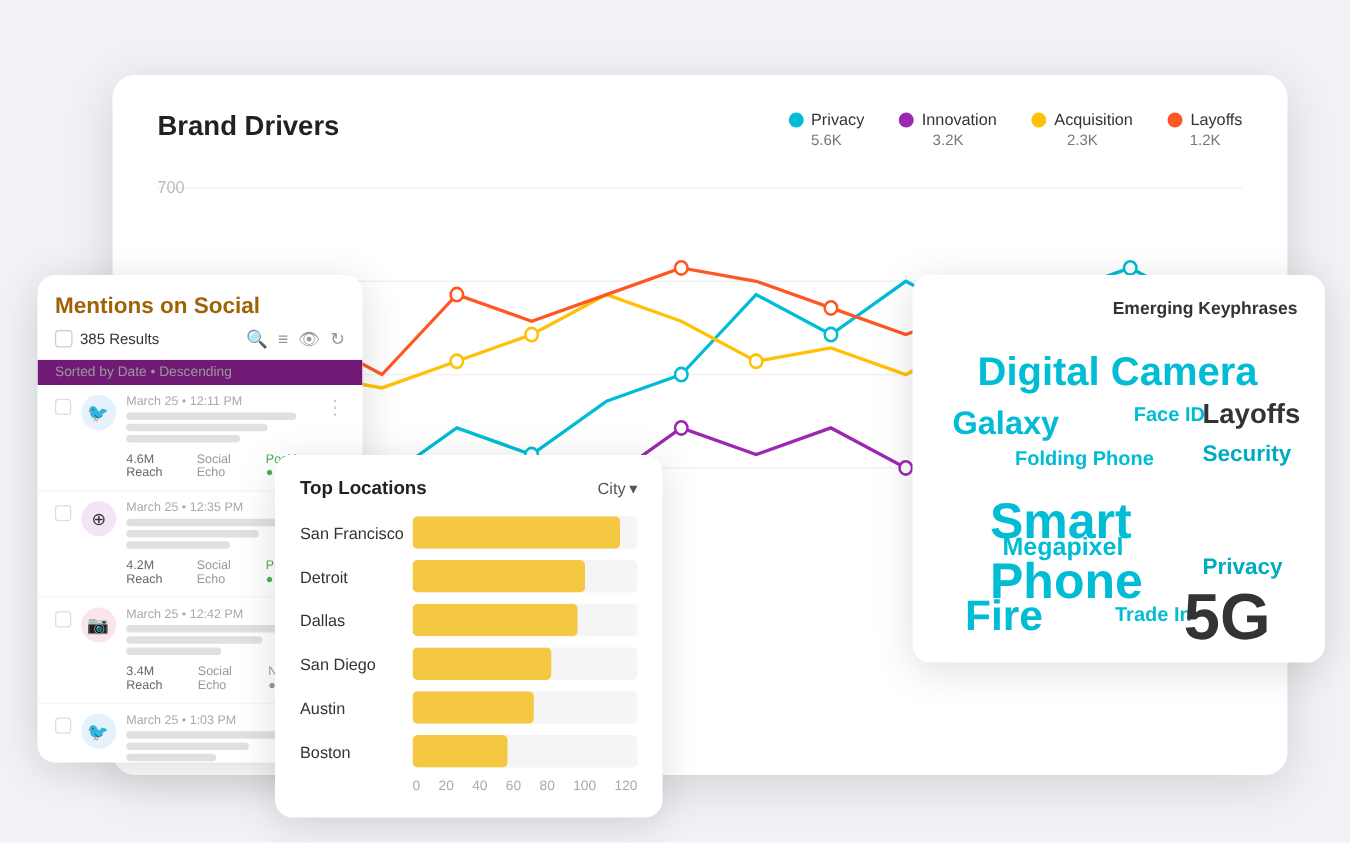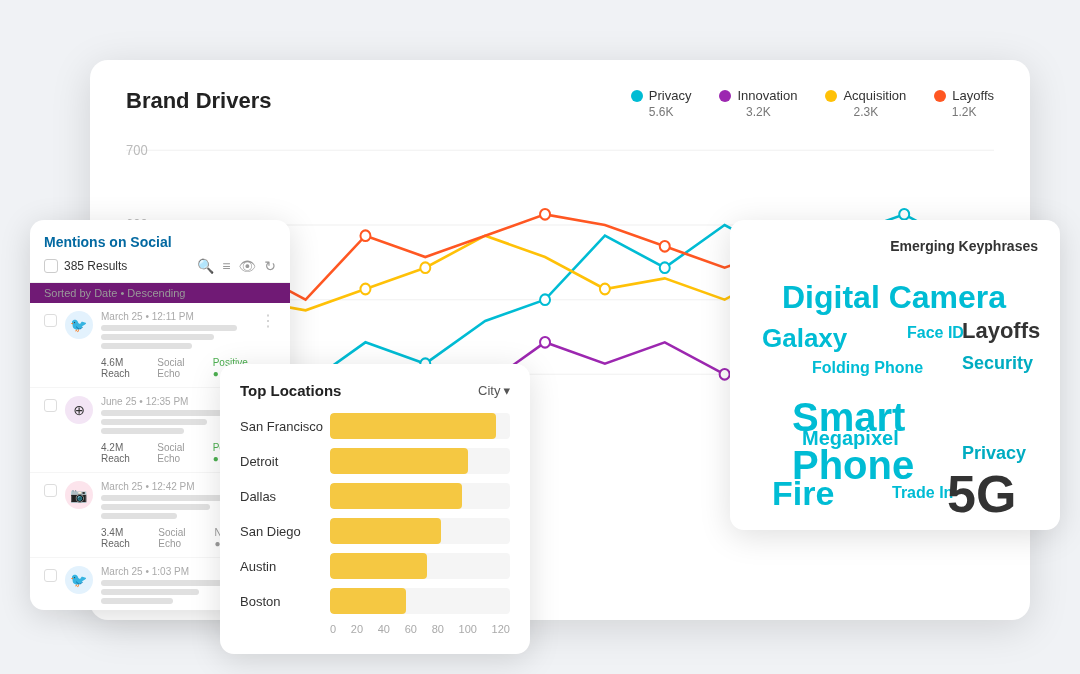--- a/index.html
+++ b/index.html
@@ -167,23 +167,23 @@
       box-shadow: 0 6px 32px rgba(0,0,0,0.14);
       overflow: hidden;
     }
 
     .mentions-header {
       padding: 14px 14px 8px 14px;
       border-bottom: 1px solid #f0f0f0;
     }
 
     .mentions-title {
-      font-size: 14px;
+      font-size: 18px;
       font-weight: 600;
-      color: #0369a1;
+      color: #a16207;
       margin-bottom: 8px;
     }
 
     .mentions-toolbar {
       display: flex;
       align-items: center;
       gap: 6px;
     }
 
     .checkbox-sq {
@@ -465,21 +465,21 @@
         <span class="mention-sentiment sentiment-positive">Positive ●</span>
       </div>
     </div>
     <span class="mention-more">⋮</span>
   </div>
 
   <div class="mention-item">
     <div class="mention-check"></div>
     <div class="mention-avatar" style="background:#f3e5f5; color:#333;">⊕</div>
     <div class="mention-body">
-      <div class="mention-date">June 25 • 12:35 PM</div>
+      <div class="mention-date">March 25 • 12:35 PM</div>
       <div class="mention-lines">
         <div class="mention-line" style="width:85%"></div>
         <div class="mention-line" style="width:70%"></div>
         <div class="mention-line" style="width:55%"></div>
       </div>
       <div class="mention-footer">
         <span class="mention-reach">4.2M Reach</span>
         <span class="mention-echo">Social Echo</span>
         <span class="mention-sentiment sentiment-positive">Positive ●</span>
       </div>

